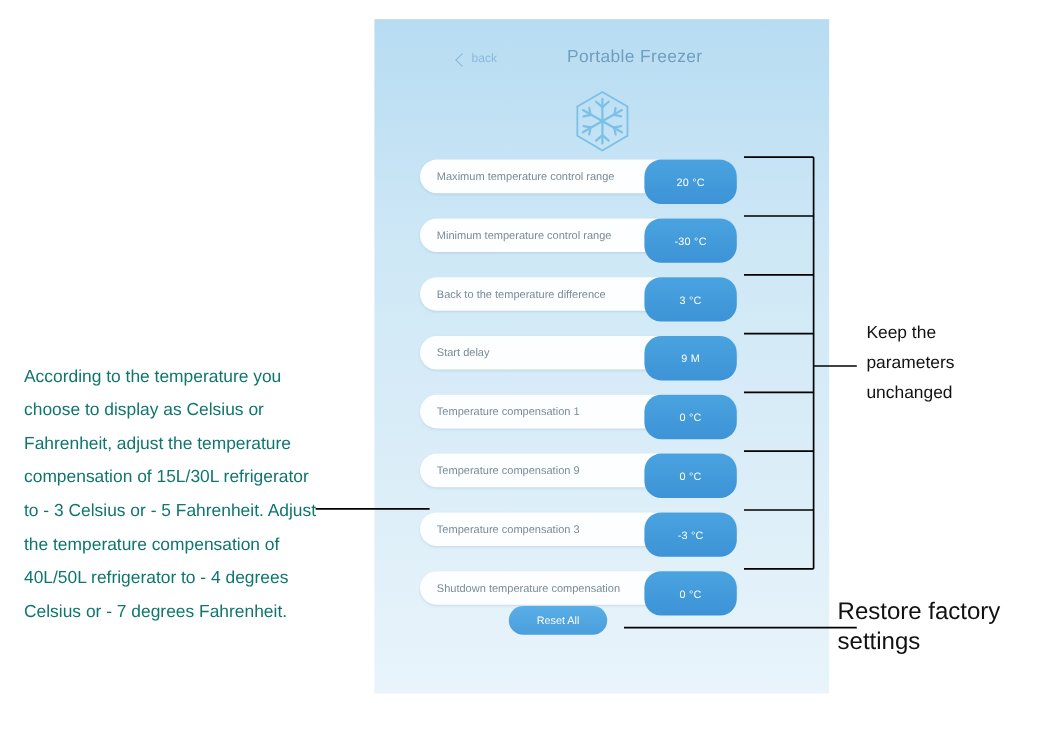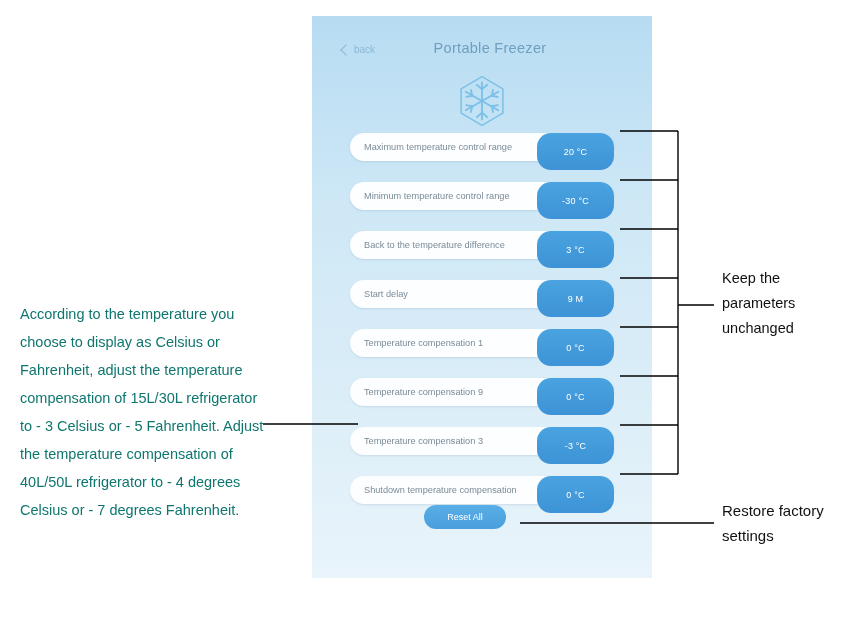--- a/index.html
+++ b/index.html
@@ -18,20 +18,21 @@
 
   
   #phone {
     position: absolute;
     left: 312px;
     top: 16px;
     width: 340px;
     height: 562px;
     background: linear-gradient(180deg, #b7dcf2 0%, #cfe8f6 35%, #dceef8 70%, #e9f4fb 100%);
     overflow: hidden;
+    padding-left: 39px;
   }
 
   #topbar {
     position: relative;
     height: 46px;
   }
   #back-btn {
     position: absolute;
     left: 30px;
     top: 28px;
@@ -136,24 +137,24 @@
     position: absolute;
     left: 722px;
     top: 266px;
     width: 135px;
     font-size: 14.5px;
     line-height: 25px;
     color: #111;
   }
   #right-note-2 {
     position: absolute;
-    left: 722px;
+    left: 698px;
     top: 498px;
     width: 140px;
-    font-size: 15px;
+    font-size: 20px;
     line-height: 25px;
     color: #111;
   }
 
   
   #leaders {
     position: absolute;
     left: 0; top: 0;
     width: 867px;
     height: 628px;

